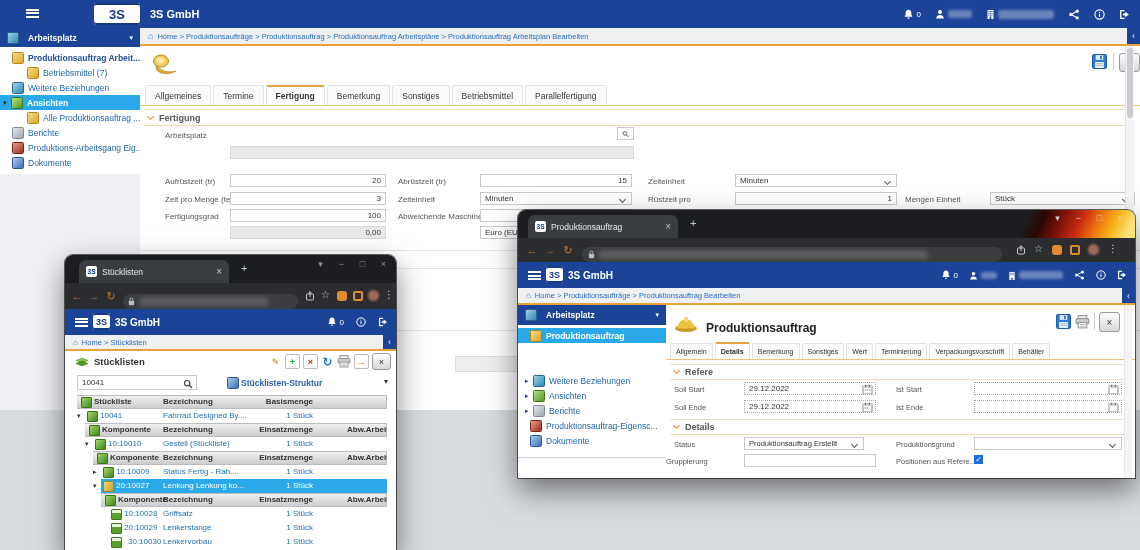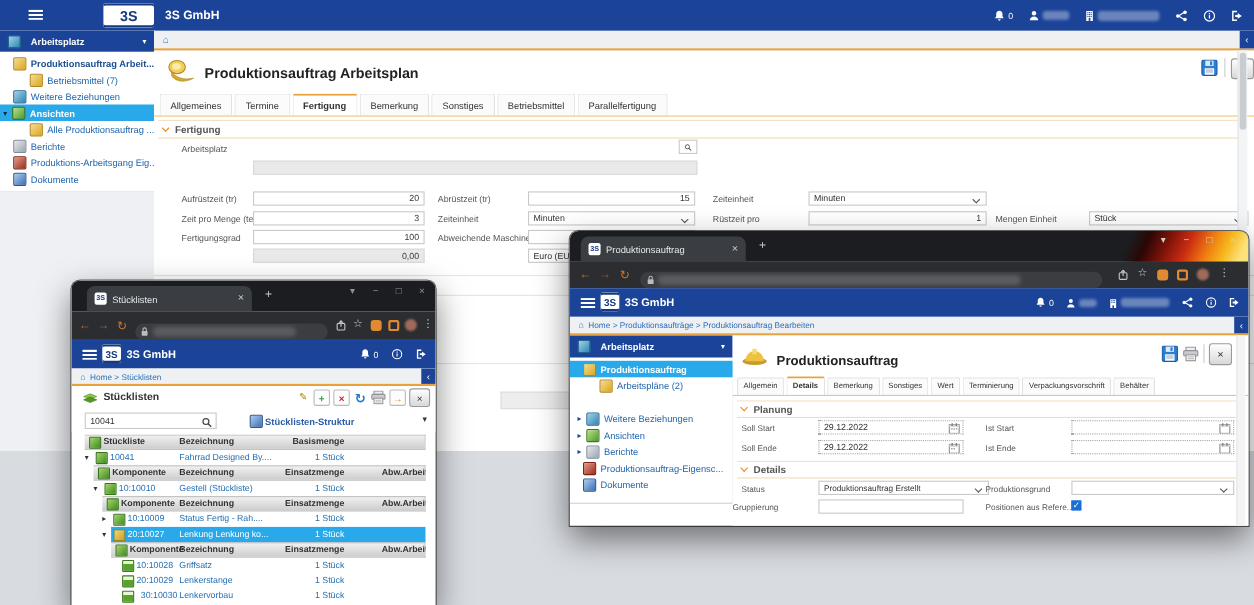--- a/index.html
+++ b/index.html
@@ -190,32 +190,32 @@
           <span>Produktions-Arbeitsgang Eig...</span>
         </div>
       <div class="a sbi" style="left:0;top:127px;width:140px">
           <span class="ti bl"></span>
           <span>Dokumente</span>
         </div>
     </div>
 
     <div class="a bc" style="left:140px;top:28px;width:1000px;height:18px;box-sizing:border-box">
       <span style="font-size:9px">⌂</span>
+      <span>Home &gt; Produktionsaufträge &gt; Produktionsauftrag &gt; Produktionsauftrag Arbeitspläne &gt; Produktionsauftrag Arbeitsplan Bearbeiten</span>
       <span class="bcbtn">
           <span>‹</span>
         </span>
     </div>
 
     <div class="a" style="left:140px;top:46px;width:1000px;height:364px;background:#fff">
       <svg class="a" style="left:12px;top:7px" width="26" height="22" viewBox="0 0 26 22">
         <ellipse cx="9" cy="8" rx="7.5" ry="6" fill="#f1cf5e" stroke="#b08a1e"></ellipse>
         <path d="M4 12c4 6 12 8 20 6-6 4-16 4-20-2z" fill="#d8a72c" stroke="#a87f1d" stroke-width=".5"></path>
         <ellipse cx="8.5" cy="7.5" rx="4" ry="3" fill="#fbeaa8"></ellipse>
       </svg>
-      <span class="a ptitle" style="left:46px;top:13px;font-size:13px">Produktionsauftrag Arbeitsplan</span>
       <svg class="a" style="left:952px;top:8px" width="15" height="15" viewBox="0 0 14 14">
         <rect x=".5" y=".5" width="13" height="13" rx="1.5" fill="#2e7ed0" stroke="#1d5da0"></rect>
           <rect x="3.5" y="1" width="7" height="4.5" fill="#dce9f8"></rect>
           <rect x="7.5" y="1.6" width="1.8" height="3.2" fill="#2e7ed0"></rect>
           <rect x="3" y="7.5" width="8" height="5.5" fill="#f4f7fb"></rect>
           <rect x="4" y="8.6" width="6" height=".9" fill="#9db3cc"></rect>
           <rect x="4" y="10.2" width="6" height=".9" fill="#9db3cc"></rect>
       </svg>
       <span class="a vsep" style="left:973px;top:7px;height:17px"></span>
       <span class="a btnx" style="left:979px;top:7px;width:19px;height:17px;font-size:10px">
@@ -604,24 +604,20 @@
     <div class="a" style="left:0;top:95px;width:148px;height:152px;background:#fff;border-right:1px solid #d8d8d8;border-bottom:1px solid #cfd2d6">
       <div class="a sbh" style="left:0;top:0;width:148px;height:20px;box-sizing:border-box">
         <span class="ti t"></span>
         <span>Arbeitsplatz</span>
         <span class="sp"></span>
         <span style="font-size:7px">▾</span>
       </div>
       <div class="a sbi sel" style="left:0;top:23px;width:148px">
           <span class="ti g"></span>
           <span>Produktionsauftrag</span>
-        </div>
-      <div class="a sbi ind" style="left:0;top:38px;width:148px">
-          <span class="ti g"></span>
-          <span>Arbeitspläne (2)</span>
         </div>
       <div class="a sbi" style="left:0;top:68px;width:148px;padding-left:16px">
           <span class="car">▸</span>
           <span class="ti t"></span>
           <span>Weitere Beziehungen</span>
         </div>
       <div class="a sbi" style="left:0;top:83px;width:148px;padding-left:16px">
           <span class="car">▸</span>
           <span class="ti gn"></span>
           <span>Ansichten</span>
@@ -675,21 +671,21 @@
         <span class="tab" style="height:15px;font-size:7px;padding:0 5px">Sonstiges</span>
         <span class="tab" style="height:15px;font-size:7px;padding:0 5px">Wert</span>
         <span class="tab" style="height:15px;font-size:7px;padding:0 5px">Terminierung</span>
         <span class="tab" style="height:15px;font-size:7px;padding:0 5px">Verpackungsvorschrift</span>
         <span class="tab" style="height:15px;font-size:7px;padding:0 5px">Behälter</span>
       </div>
       <div class="a tabline" style="left:0;top:54px;width:469px"></div>
 
       <div class="a sec" style="left:4px;top:59px;width:452px;height:14px">
         <span class="och"></span>
-        <span>Planung</span>
+        <span>Refere</span>
       </div>
       <span class="a lbl" style="left:8px;top:80px;font-size:7.5px">Soll Start</span>
       <div class="a fld dot" style="left:78px;top:77px;width:132px;padding-right:15px">
         <span>29.12.2022</span>
         <svg class="a" style="right:2px;top:1px" width="11" height="11" viewBox="0 0 11 11">
             <rect x="1" y="2" width="9" height="8" fill="#fff" stroke="#8a8a8a"></rect>
             <rect x="1" y="2" width="9" height="2.2" fill="#d6d6d6"></rect>
             <rect x="3" y=".8" width="1.2" height="2.4" fill="#777"></rect>
             <rect x="6.8" y=".8" width="1.2" height="2.4" fill="#777"></rect>
             <g fill="#999">
@@ -732,21 +728,21 @@
             <rect x="3" y=".8" width="1.2" height="2.4" fill="#777"></rect>
             <rect x="6.8" y=".8" width="1.2" height="2.4" fill="#777"></rect>
           </svg>
       </div>
 
       <div class="a sec" style="left:4px;top:114px;width:452px;height:14px">
         <span class="och"></span>
         <span>Details</span>
       </div>
       <span class="a lbl" style="left:8px;top:135px;font-size:7.5px">Status</span>
-      <div class="a fld dd" style="left:78px;top:132px;width:155px;font-size:7.5px">
+      <div class="a fld dd" style="left:78px;top:132px;width:120px;font-size:7.5px">
           <span>Produktionsauftrag Erstellt</span>
         </div>
       <span class="a lbl" style="left:230px;top:135px;font-size:7.5px">Produktionsgrund</span>
       <div class="a fld dd" style="left:308px;top:132px;width:148px">
           <span></span>
         </div>
       <span class="a lbl" style="left:0;top:152px;font-size:7.5px">Gruppierung</span>
       <div class="a fld" style="left:78px;top:149px;width:132px">
           <span></span>
         </div>

